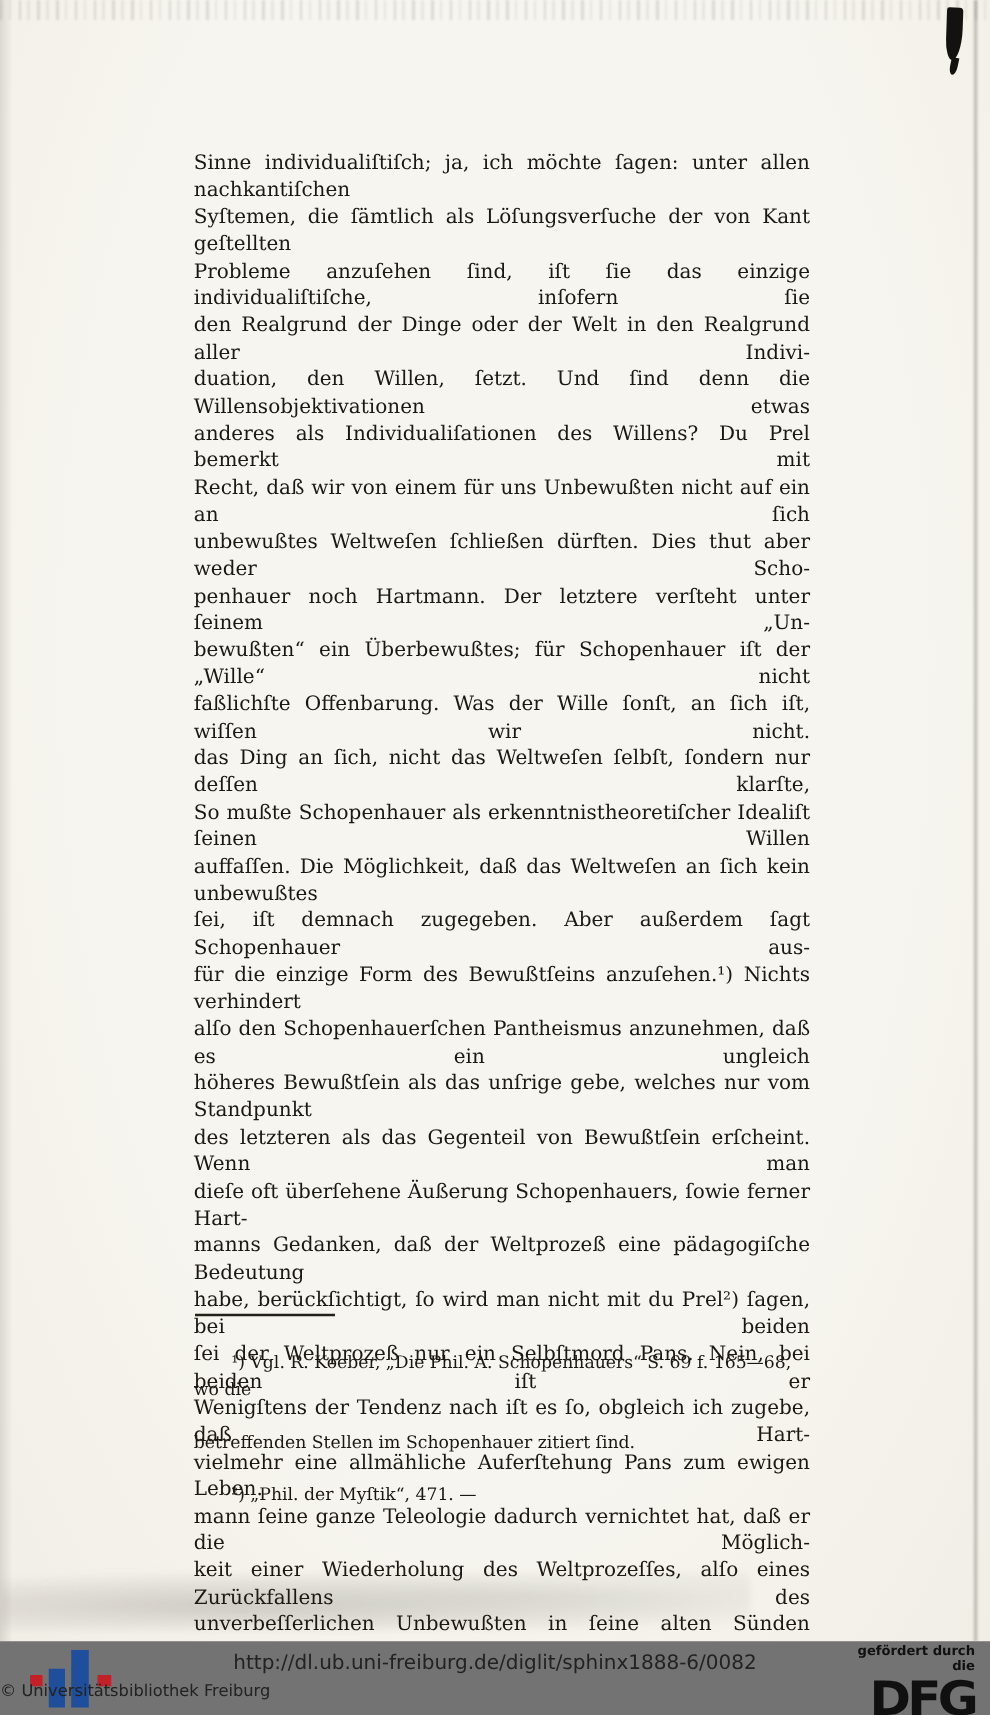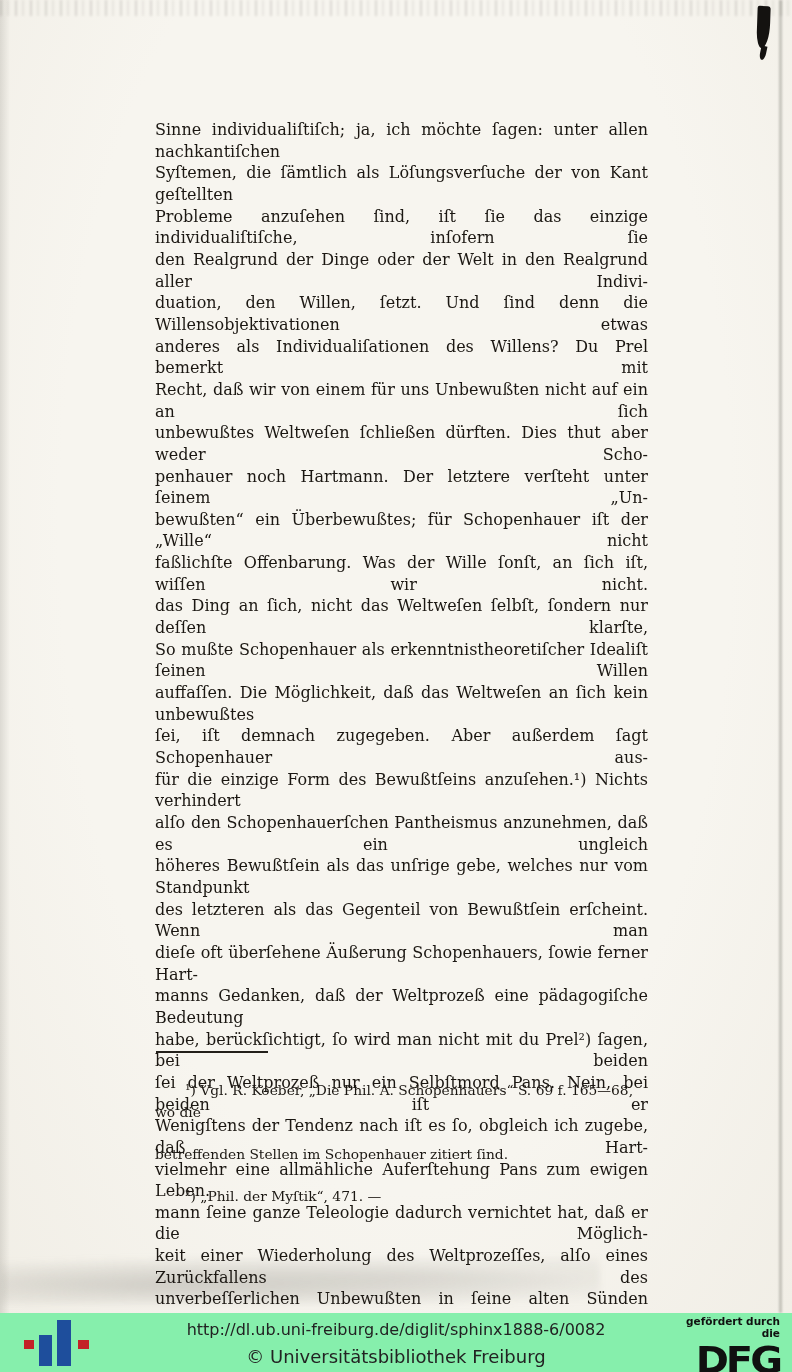--- a/index.html
+++ b/index.html
@@ -59,29 +59,29 @@
   .fn-divider { position:absolute; top:1051px; left:156px; width:112px; height:2px; background:#23201a; }
   .footnotes {
     position:absolute; top:1059px; left:155px; width:497px;
     color:#1b1712; font-size:13.8px; line-height:22px;
   }
   .fnline { text-align:left;margin-top:20px; }
   .fnline.indent { text-indent:30px; }
   
   .footer {
     position:absolute; left:0; top:1313px; width:792px; height:59px;
-    background:#86efac; font-family:"DejaVu Sans", sans-serif;
+    background:#737373; font-family:"DejaVu Sans", sans-serif;
   }
   .footer-url {
     position:absolute; left:0; right:0; top:7px; text-align:center;
     font-size:16px; color:#222; text-decoration:none;
   }
   .footer-copy {
-    position:absolute; left:0; right:0; top:33px; text-align:center;
-    font-size:18px; color:#222;
+    position:absolute; left:0; right:0; top:33px; 
+    font-size:13px; color:#222;
   }
   
   .ub-logo { position:absolute; left:18px; top:0; width:90px; height:59px; }
   .ub-red-l  { position:absolute; left:6px;  top:27px; width:10px; height:9px;  background:#c32127; }
   .ub-blue-s { position:absolute; left:21px; top:22px; width:13px; height:31px; background:#1e4e9c; }
   .ub-blue-t { position:absolute; left:39px; top:7px;  width:14px; height:46px; background:#1e4e9c; }
   .ub-red-r  { position:absolute; left:60px; top:27px; width:11px; height:9px;  background:#c32127; }
   
   .dfg { position:absolute; right:12px; top:2px; width:115px; height:56px; color:#101010; text-align:right; }
   .dfg-caption { font-size:10.5px; font-weight:bold; letter-spacing:0; line-height:12px; }

